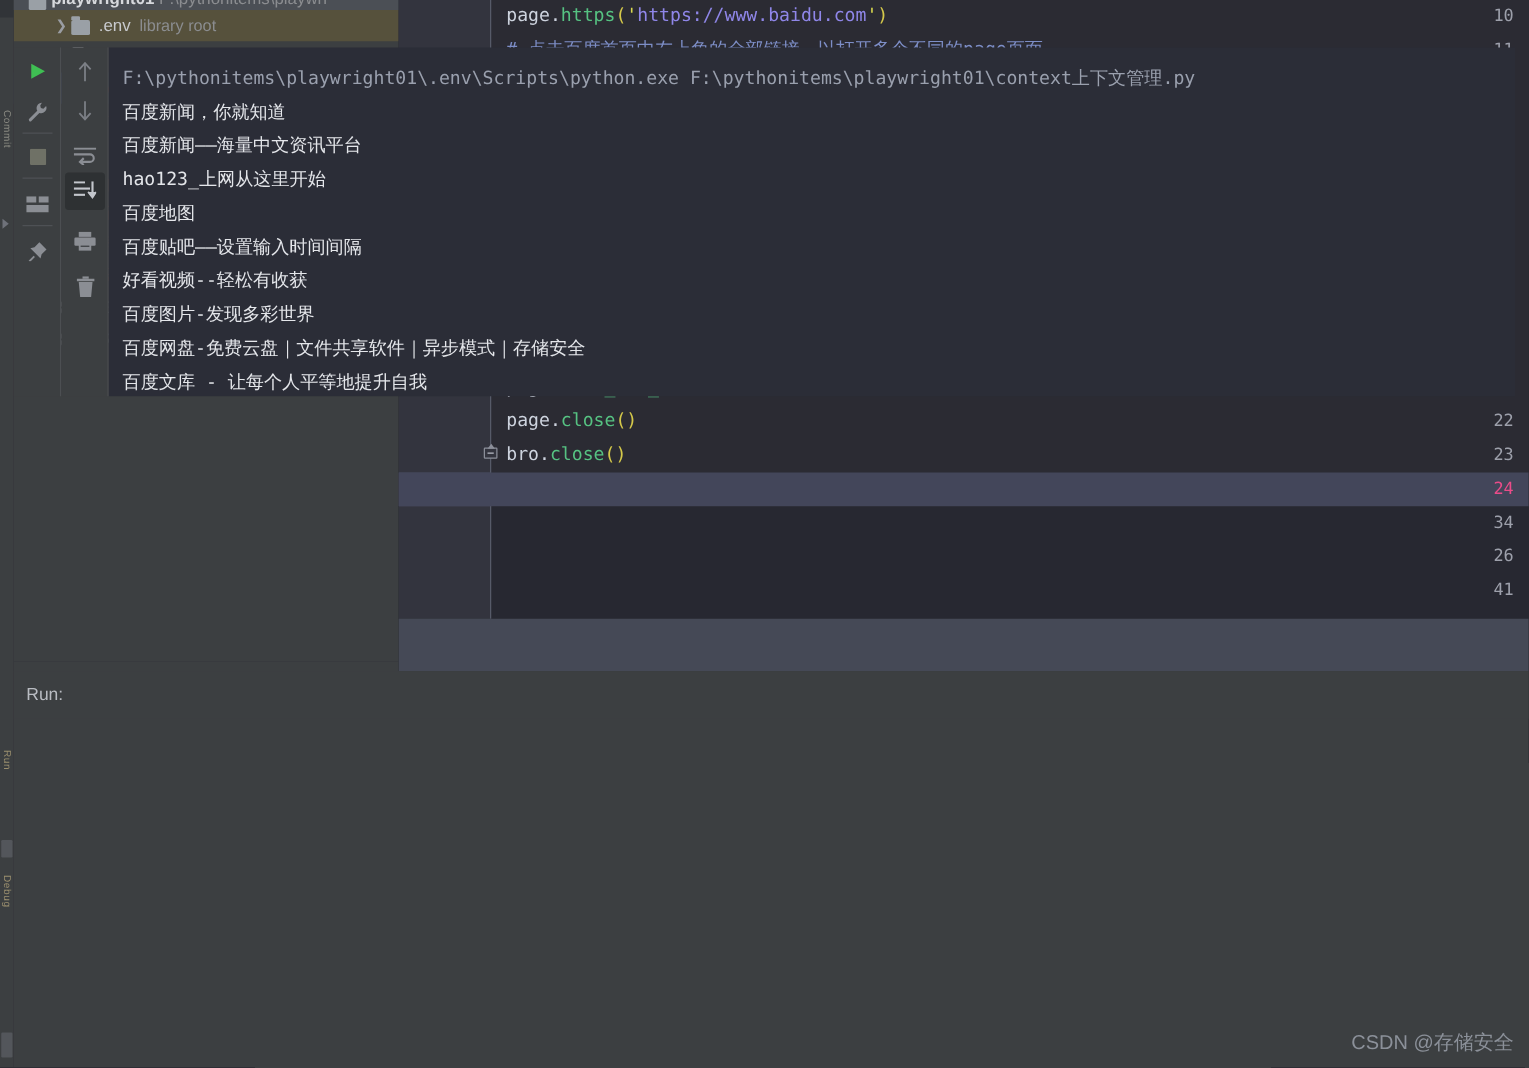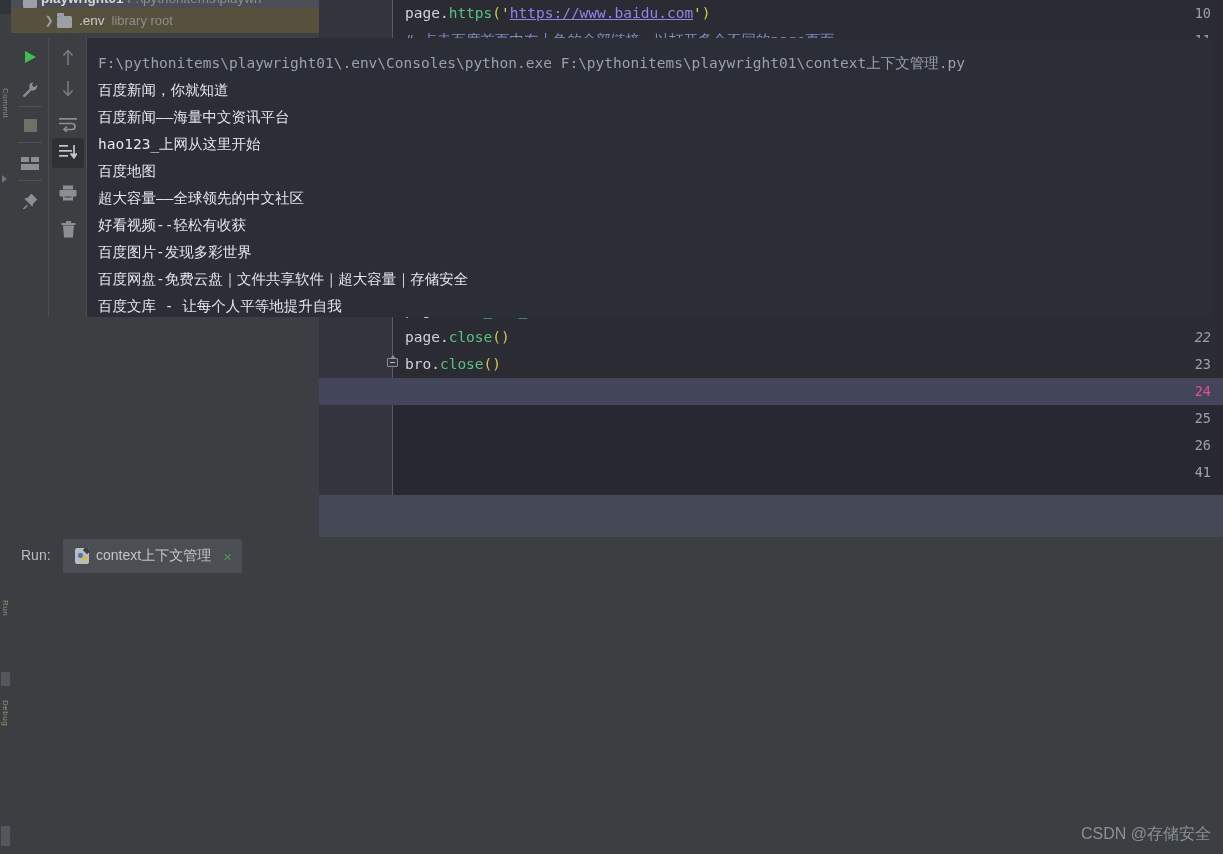--- a/index.html
+++ b/index.html
@@ -151,21 +151,21 @@
     position: absolute; left: 0; top: 378px; width: 904px; height: 27px;
     background: #43465a;
   }
   .cur-line-hl.g { left:0; width: 73px; background:#484a5c; }
   .t-kw  { color: #e9547f; }
   .t-fn  { color: #56c282; }
   .t-str { color: #d8d84f; }
   .t-num { color: #c586f0; }
   .t-cmt { color: #7d8ec7; }
   .t-paren { color: #d4c84a; }
-  .t-url { color: #8f86e8; text-decoration: underline; }
+  .t-url { color: #8f86e8; }
   .t-op  { color: #e9547f; }
 
   .indent-guide {
     position: absolute; width: 1px; background: #4a4d5c;
   }
   .fold-marker {
     position: absolute; left: 68px; width: 11px; height: 11px;
   }
   .fold-marker .box {
     position: absolute; left: 0; top: 0; width: 11px; height: 9px;
@@ -436,24 +436,24 @@
         <div class="ln" style="top: 54px;">12</div>
         <div class="ln" style="top: 81px;">13</div>
         <div class="ln" style="top: 108px;">14</div>
         <div class="ln" style="top: 135px;">15</div>
         <div class="ln" style="top: 162px;">16</div>
         <div class="ln" style="top: 189px;">17</div>
         <div class="ln" style="top: 216px;">18</div>
         <div class="ln" style="top: 243px;">19</div>
         <div class="ln" style="top: 270px;">20</div>
         <div class="ln" style="top: 297px;">21</div>
-        <div class="ln" style="top: 324px; font-style: italic;">22</div>
+        <div class="ln" style="top: 324px;">22</div>
         <div class="ln" style="top: 351px;">23</div>
         <div class="ln cur" style="top: 378px;">24</div>
-        <div class="ln" style="top: 405px;">25</div>
+        <div class="ln" style="top: 405px;">34</div>
         <div class="ln" style="top: 432px;">26</div>
         <div class="ln" style="top: 459px;">41</div>
       </div>
     <div id="code-area">
         <div class="code-line" style="top: 0px;">page.<span class="t-fn">https</span><span class="t-paren">(</span><span class="t-str">'</span><span class="t-url">https://www.baidu.com</span><span class="t-str">'</span><span class="t-paren">)</span></div>
         <div class="code-line" style="top: 27px;"><span class="t-cmt"># 点击百度首页中左上角的全部链接，以打开多个不同的page页面</span></div>
         <div class="code-line" style="top: 54px;">a_list <span class="t-op">=</span> page.<span class="t-fn">locator</span><span class="t-paren">(</span><span class="t-str">'//*[@id="s-top-left"]/a'</span><span class="t-paren">)</span>.<span class="t-fn">all</span><span class="t-paren">(</span><span class="t-paren">)</span></div>
         <div class="code-line" style="top: 81px;"><span class="t-kw">for</span> a <span class="t-kw">in</span> a_list:</div>
         <div class="code-line" style="top: 108px;">&nbsp;&nbsp;&nbsp;&nbsp;a.<span class="t-fn">click</span><span class="t-paren">(</span><span class="t-paren">)</span></div>
         <div class="code-line" style="top: 135px;"><span class="t-cmt"># 使用上下文管理对象获取浏览器打开的所有page页面</span></div>
@@ -466,30 +466,20 @@
         <div class="code-line" style="top: 351px;">bro.<span class="t-fn">close</span><span class="t-paren">(</span><span class="t-paren">)</span></div>
       </div>
 
     <div class="editor-bottom-strip"></div>
   </div>
   <div class="ed-sep"></div>
 
   <div class="runpanel">
     <div class="run-tabbar">
       <div class="run-label">Run:</div>
-      <div class="run-tab">
-        <span class="ic-py">
-          <span class="ic-py-s">
-              <i class="b"></i>
-              <i class="y"></i>
-            </span>
-        </span>
-        <span class="tname">context上下文管理</span>
-        <span class="tclose">×</span>
-      </div>
     </div>
   </div>
 
   <div class="run-sidebar-a">
     <div class="rbtn" style="top:4px;">
       <svg width="16" height="16" viewBox="0 0 16 16">
           <polygon points="3,2 14,8 3,14" fill="#3fbf53"></polygon>
         </svg>
     </div>
     <div class="rbtn" style="top:36px;">
@@ -562,27 +552,27 @@
       <svg width="15" height="17" viewBox="0 0 15 17">
         <rect x="0.5" y="2" width="14" height="2" fill="#8b8e94"></rect>
         <rect x="5" y="0" width="5" height="2" fill="#8b8e94"></rect>
         <path d="M2 4.5h11l-1.1 12H3.1z" fill="#8b8e94"></path>
       </svg>
     </div>
   </div>
 
   <div class="console">
     <div id="console-lines">
-        <div class="cline cmd" style="top: 12px;">F:\pythonitems\playwright01\.env\Consoles\python.exe F:\pythonitems\playwright01\context上下文管理.py</div>
+        <div class="cline cmd" style="top: 12px;">F:\pythonitems\playwright01\.env\Scripts\python.exe F:\pythonitems\playwright01\context上下文管理.py</div>
         <div class="cline out" style="top: 39px;">百度新闻，你就知道</div>
         <div class="cline out" style="top: 66px;">百度新闻——海量中文资讯平台</div>
         <div class="cline out" style="top: 93px;">hao123_上网从这里开始</div>
         <div class="cline out" style="top: 120px;">百度地图</div>
-        <div class="cline out" style="top: 147px;">超大容量——全球领先的中文社区</div>
+        <div class="cline out" style="top: 147px;">百度贴吧——设置输入时间间隔</div>
         <div class="cline out" style="top: 174px;">好看视频--轻松有收获</div>
         <div class="cline out" style="top: 201px;">百度图片-发现多彩世界</div>
-        <div class="cline out" style="top: 228px;">百度网盘-免费云盘｜文件共享软件｜超大容量｜存储安全</div>
+        <div class="cline out" style="top: 228px;">百度网盘-免费云盘｜文件共享软件｜异步模式｜存储安全</div>
         <div class="cline out" style="top: 255px;">百度文库 - 让每个人平等地提升自我</div>
       </div>
   </div>
 
   <div class="watermark">CSDN @存储安全</div>
 </div>
 
 </body></html>

